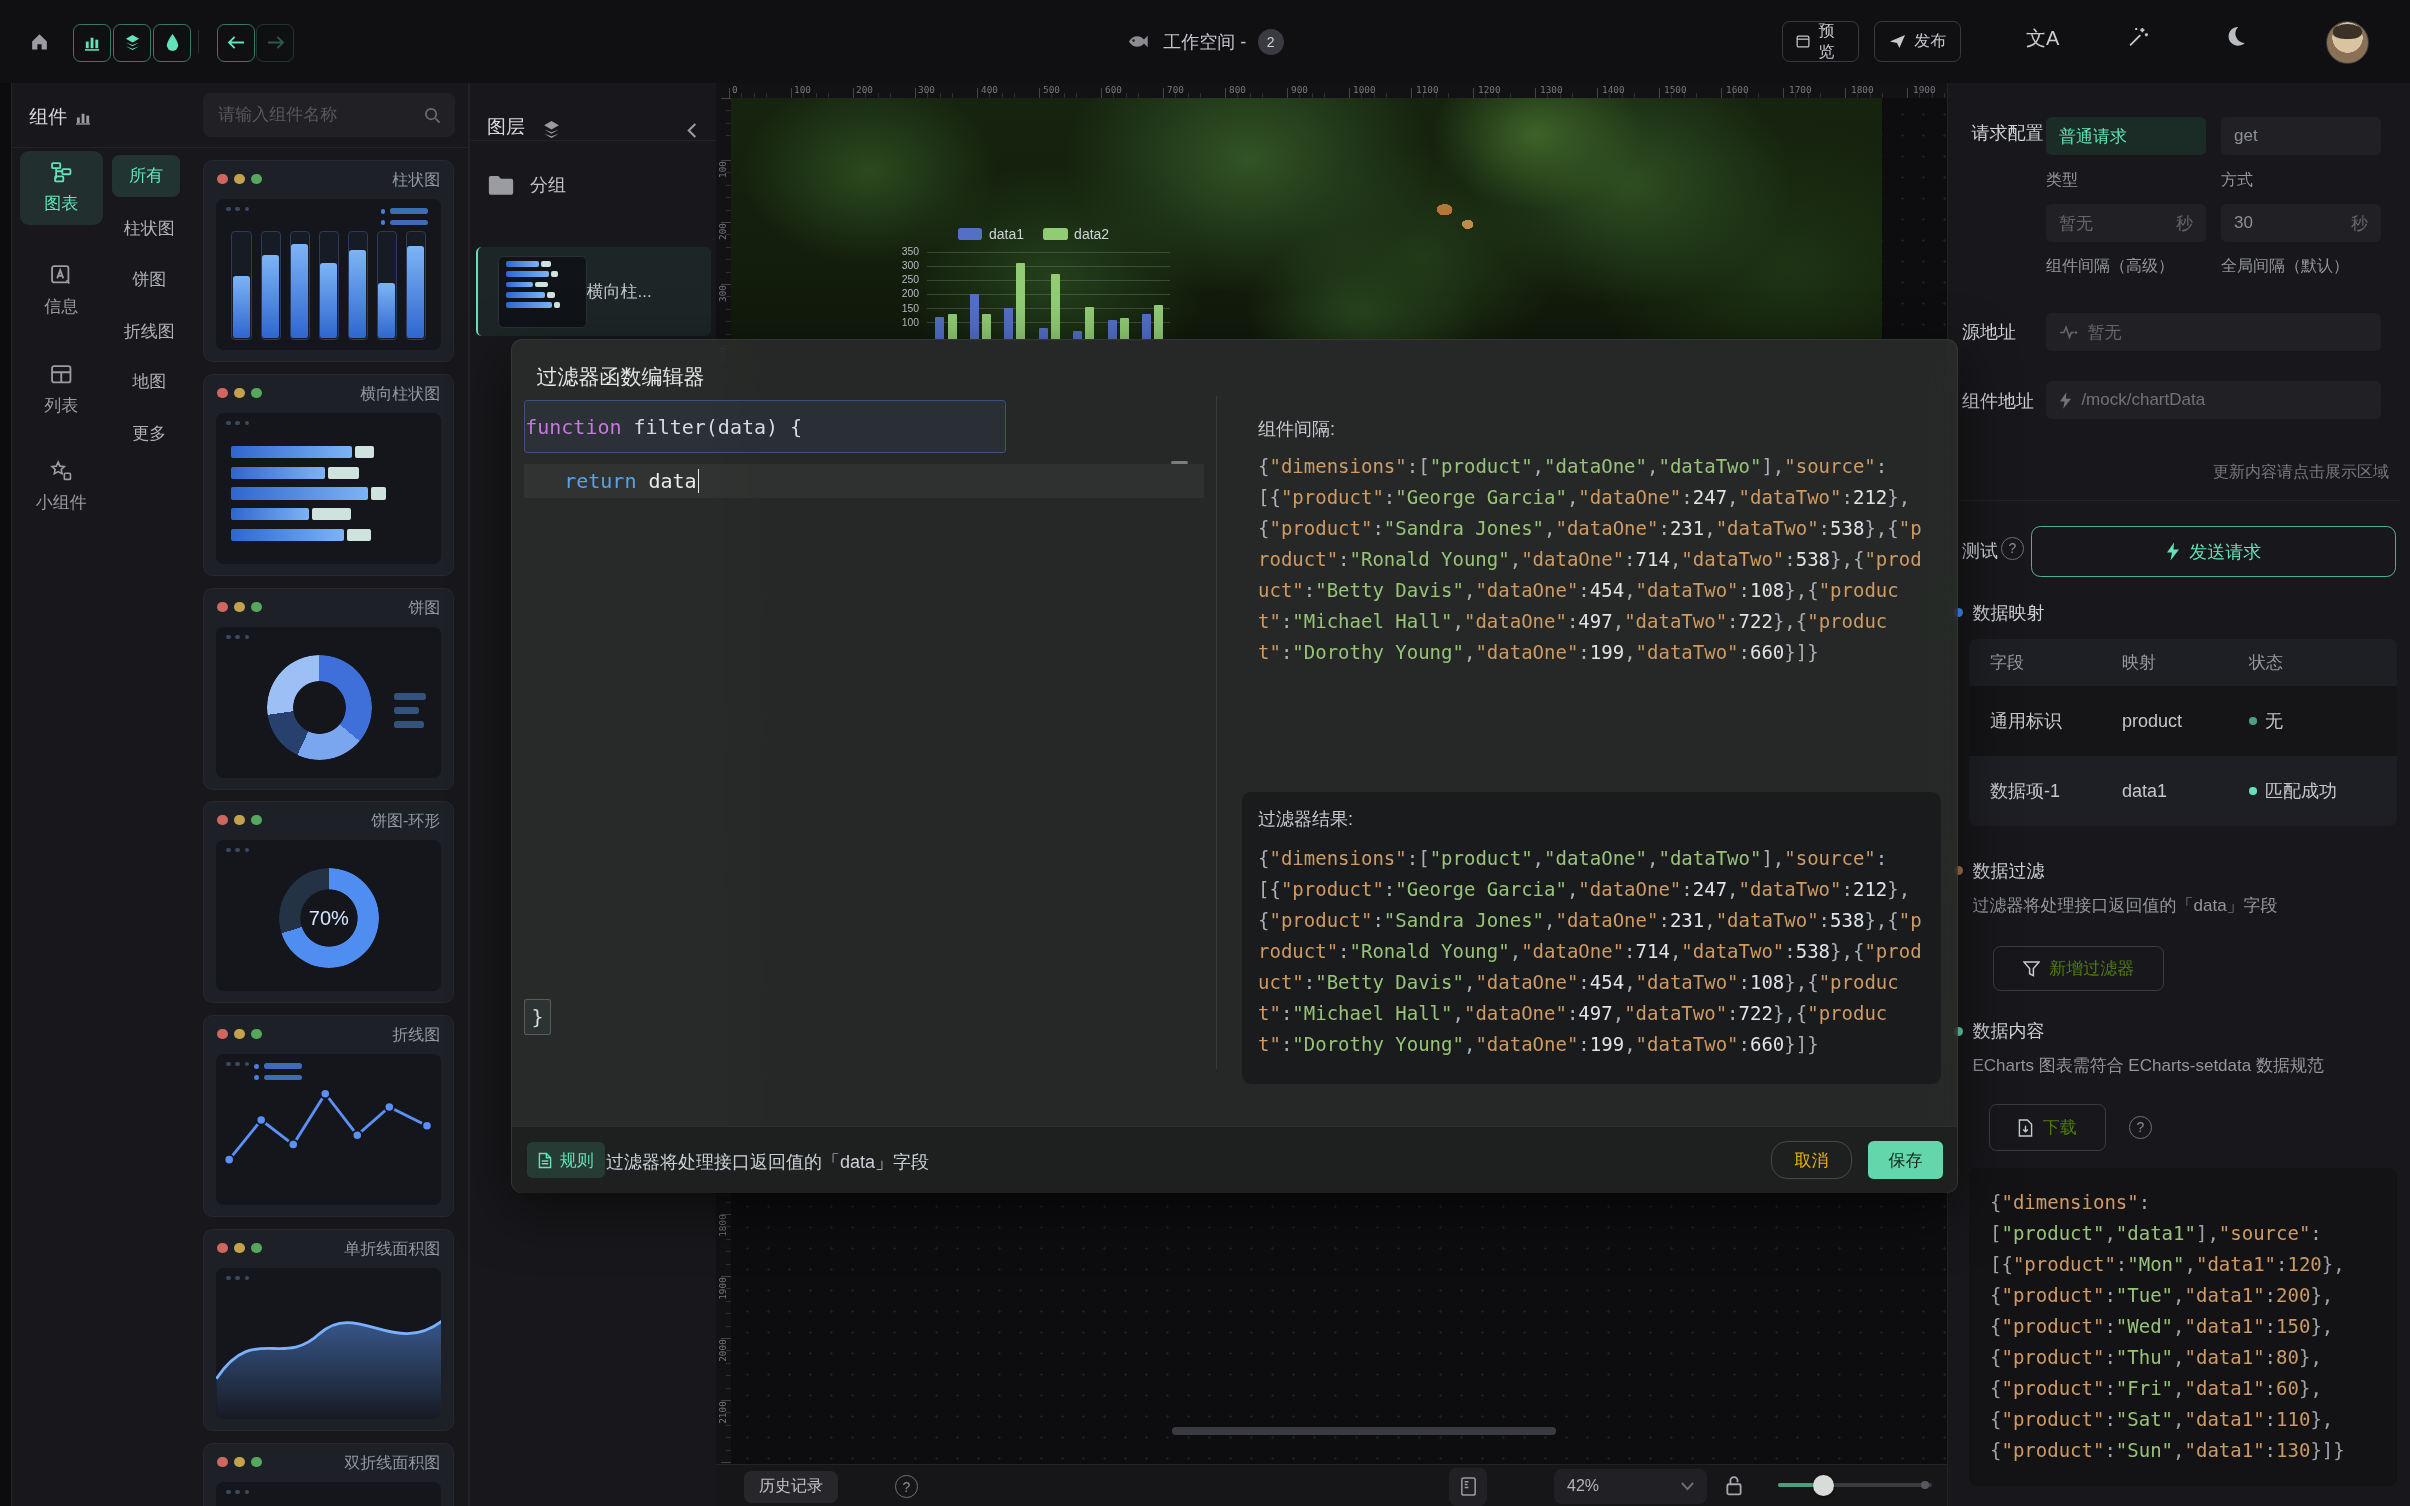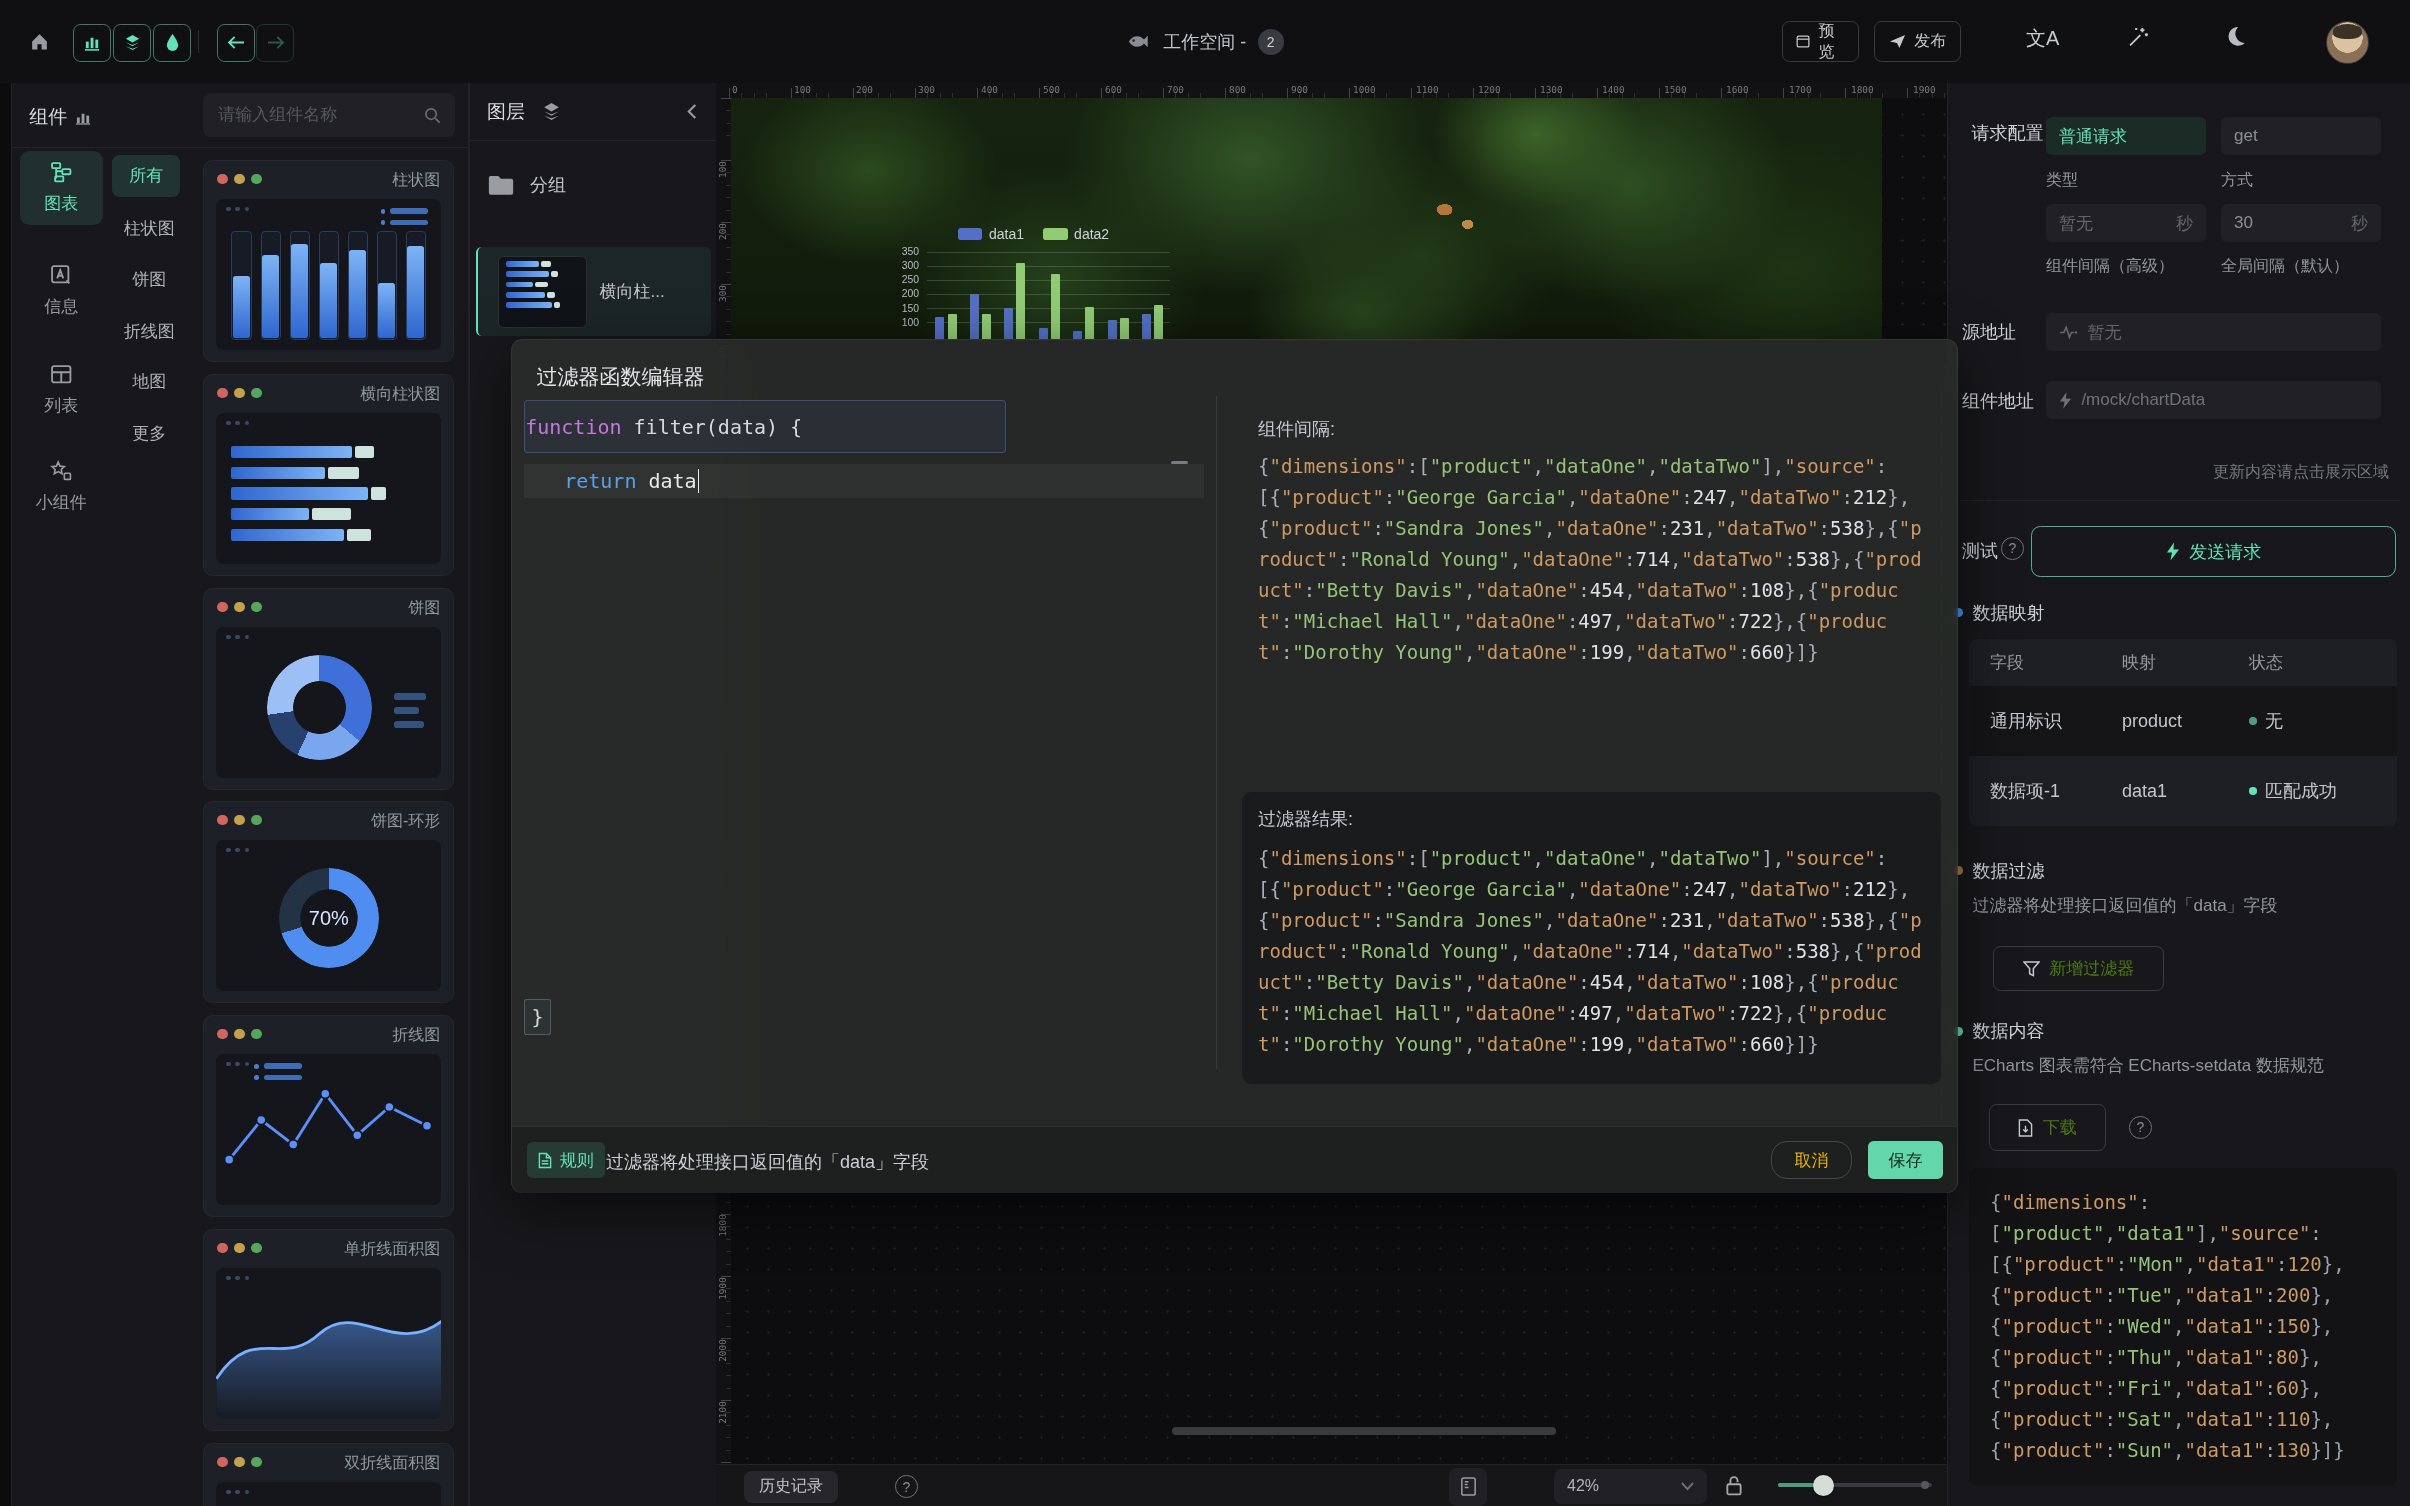--- a/index.html
+++ b/index.html
@@ -61,24 +61,24 @@
     -webkit-mask:radial-gradient(circle,transparent 35%,#000 36%);mask:radial-gradient(circle,transparent 35%,#000 36%);}
   .plines{position:absolute;right:15px;top:44%;display:flex;flex-direction:column;gap:7.5px;}
   .plines b{width:32px;height:6.6px;border-radius:2.8px;background:#33527e;}
   .ring{position:absolute;left:50%;top:52%;width:100px;height:100px;margin:-50px 0 0 -50px;border-radius:50%;
     background:conic-gradient(#4f8ef0 0 252deg,#233244 252deg 360deg);
     -webkit-mask:radial-gradient(circle,transparent 40%,#000 41%);mask:radial-gradient(circle,transparent 40%,#000 41%);}
   .ringtxt{position:absolute;left:0;right:0;top:52%;margin-top:-11.3px;text-align:center;font-size:20px;color:#d6e4ff;}
 
   
   .layers{left:469px;top:83px;width:247px;height:1424px;border-left:0.9px solid #232327;}
-  .lay-head{position:absolute;left:0;top:0;width:247px;height:58px;border-bottom:0.9px solid #232327;display:flex;align-items:center;gap:16px;padding:0 17px;box-sizing:border-box;color:#d8dade;font-size:19px;}
+  .lay-head{position:absolute;left:0;top:0;width:247px;height:58px;border-bottom:0.9px solid #232327;display:flex;align-items:flex-end;gap:16px;padding:0 17px;box-sizing:border-box;color:#d8dade;font-size:19px;}
   .lay-chev{margin-left:auto;color:#9a9ca2;}
   .lay-group{position:absolute;left:17px;top:90px;display:flex;align-items:center;gap:15px;color:#c2c4c9;font-size:18px;}
-  .lay-item{position:absolute;left:5.6px;top:164px;width:235px;height:89px;background:rgba(99,226,183,.07);border-left:2.8px solid #63e2b7;border-radius:5.6px;display:flex;align-items:center;gap:13px;padding-left:20px;box-sizing:border-box;}
+  .lay-item{position:absolute;left:5.6px;top:164px;width:235px;height:89px;background:rgba(99,226,183,.07);border-left:2.8px solid #63e2b7;border-radius:5.6px;display:flex;align-items:center;padding-left:20px;box-sizing:border-box;}
   .lay-thumb{width:87px;height:70px;background:#101318;border:0.9px solid #2c3036;border-radius:5.6px;position:relative;overflow:hidden;flex:none;}
   .lay-thumb .mrow{display:flex;gap:1.9px;height:5.6px;margin:4.7px 7.5px 0 7.5px;}
   .lay-lbl{color:#c2c6cc;font-size:17px;}
 
   
   .canvas{left:716px;top:83px;width:1232px;height:1424px;background-color:#0d0d10;
     background-image:radial-gradient(#1e1f24 1.3px,transparent 1.4px);background-size:21px 21px;overflow:hidden;}
   .ruler-h{position:absolute;left:0;top:0;width:1232px;height:15px;background:
      repeating-linear-gradient(90deg,#43444a 0 0.9px,transparent 0.9px 62px) 13px bottom/1232px 10.4px no-repeat,
      repeating-linear-gradient(90deg,#2e2f34 0 0.9px,transparent 0.9px 12.4px) 13px bottom/1232px 4.7px no-repeat,#121215;overflow:hidden;}

